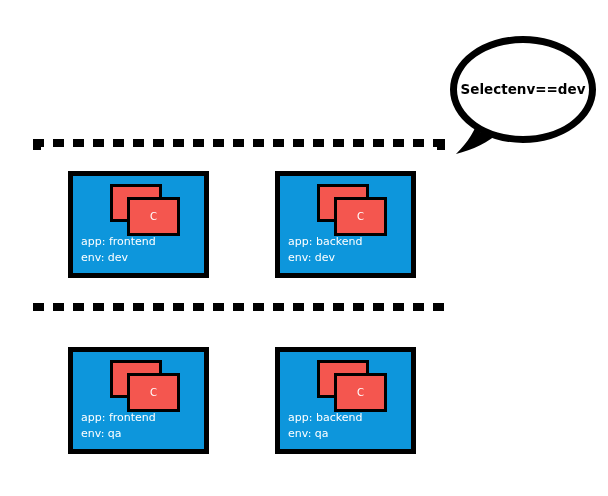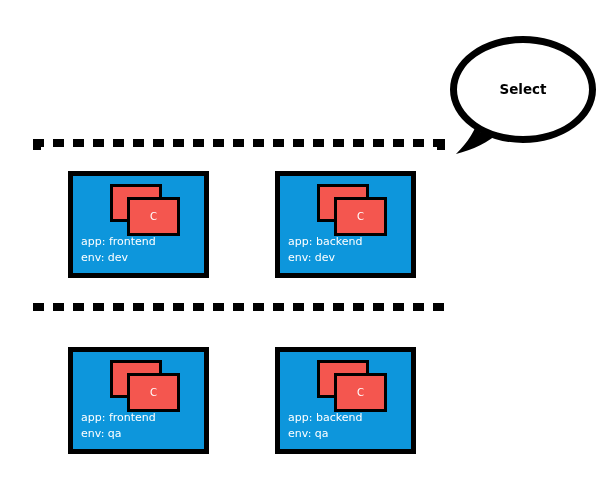--- a/index.html
+++ b/index.html
@@ -208,16 +208,17 @@
   </div>
 
   <div class="callout">
     <div class="callout-tail">
       <svg width="64" height="62" viewBox="0 0 64 62" xmlns="http://www.w3.org/2000/svg">
         <path d="M50 2 C46 18, 40 30, 34 38 C40 40, 47 40, 53 38 C44 48, 26 56, 10 60 C22 48, 30 36, 33 22 Z" fill="#000000"></path>
       </svg>
     </div>
     <div class="callout-body">
       <div class="callout-line">Select</div>
+      <div class="callout-line">env==dev</div>
     </div>
   </div>
 
 </div>
 
 </body></html>

